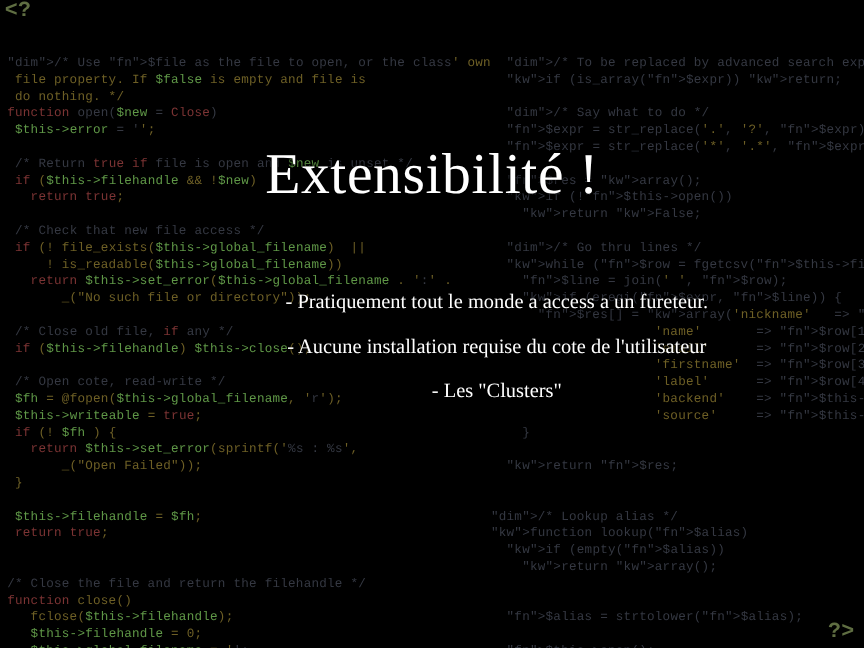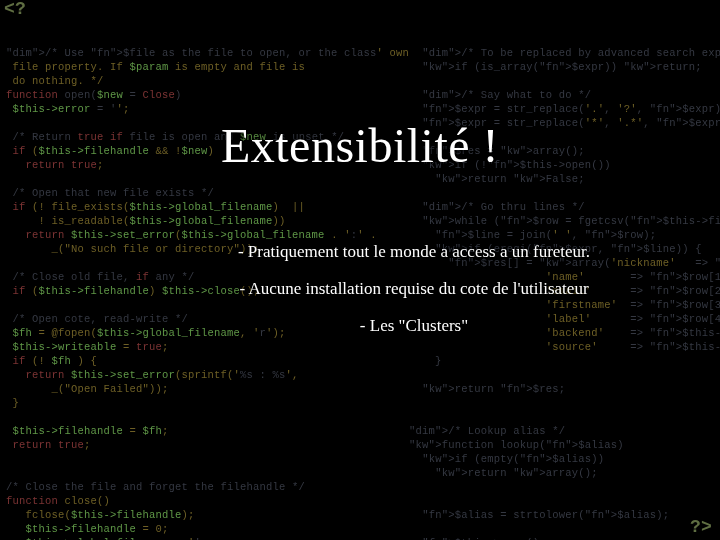--- a/index.html
+++ b/index.html
@@ -58,51 +58,51 @@
 .php-open{position:absolute;top:2px;left:4px}
 .php-close{position:absolute;bottom:6px;right:8px}
 </style>
 </head>
 <body>
 
 <div class="code-bg">
   <span class="tag php-open">&lt;?</span>
   <div class="row">
     <div class="col dim"><span class="&lt;span">"dim"</span>&gt;/* Use <span class="&lt;span">"fn"</span>&gt;$file as the file to open, or the class<span class="str">' own
- file property. If <span class="fn">$param</span> is empty and file is
+ file property. If <span class="fn">$false</span> is empty and file is
  do nothing. */</span>
 <span class="kw">function</span> open(<span class="fn">$new</span> = <span class="kw">Close</span>)
  <span class="fn">$this-&gt;error</span> = '<span class="str">';
 
  <span class="dim">/* Return <span class="kw">true</span> <span class="kw">if</span> file is open and <span class="fn">$new</span> is unset */</span>
  <span class="kw">if</span> (<span class="fn">$this-&gt;filehandle</span> &amp;&amp; !<span class="fn">$new</span>)
    <span class="kw">return</span> <span class="kw">true</span>;
 
- <span class="dim">/* Open that new file exists */</span>
+ <span class="dim">/* Check that new file access */</span>
  <span class="kw">if</span> (! file_exists(<span class="fn">$this-&gt;global_filename</span>)  ||
      ! is_readable(<span class="fn">$this-&gt;global_filename</span>))
    <span class="kw">return</span> <span class="fn">$this-&gt;set_error</span>(<span class="fn">$this-&gt;global_filename</span> . '</span>:<span class="str">' .
        _("No such file or directory"));
 
  <span class="dim">/* Close old file, <span class="kw">if</span> any */</span>
  <span class="kw">if</span> (<span class="fn">$this-&gt;filehandle</span>) <span class="fn">$this-&gt;close</span>();
 
  <span class="dim">/* Open cote, read-write */</span>
  <span class="fn">$fh</span> = @fopen(<span class="fn">$this-&gt;global_filename</span>, '</span>r<span class="str">');
  <span class="fn">$this-&gt;writeable</span> = <span class="kw">true</span>;
  <span class="kw">if</span> (! <span class="fn">$fh</span> ) {
    <span class="kw">return</span> <span class="fn">$this-&gt;set_error</span>(sprintf('</span>%s : %s<span class="str">',
        _("Open Failed"));
  }
 
  <span class="fn">$this-&gt;filehandle</span> = <span class="fn">$fh</span>;
  <span class="kw">return</span> <span class="kw">true</span>;
 
 
-<span class="dim">/* Close the file and forget the filehandle */</span>
+<span class="dim">/* Close the file and return the filehandle */</span>
 <span class="kw">function</span> close()
    fclose(<span class="fn">$this-&gt;filehandle</span>);
    <span class="fn">$this-&gt;filehandle</span> = 0;
    <span class="fn">$this-&gt;global_filename</span> = '</span>';
    &gt;$this-&gt;writeable = &gt;false;
 
 
 &gt;/* ==================== Public ==================== */
 
 &gt;/* Search the file */

